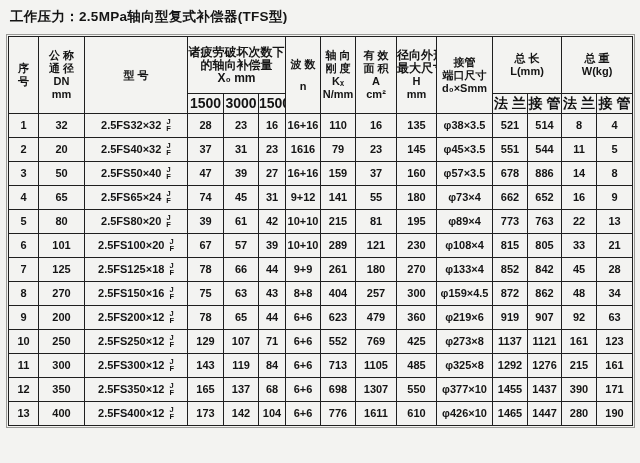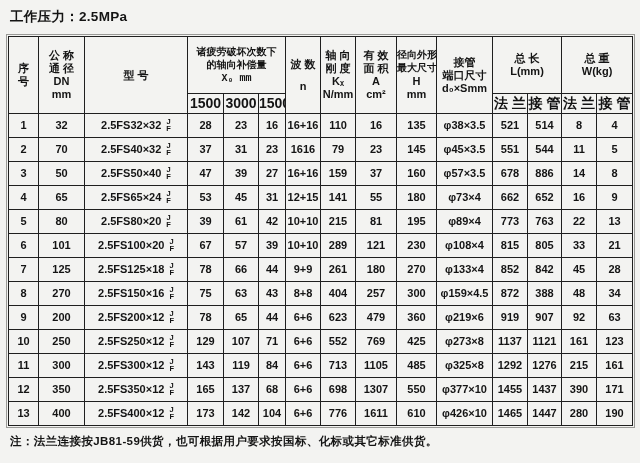--- a/index.html
+++ b/index.html
@@ -24,38 +24,39 @@
   .spec th, .spec td {
     border:1px solid #1f1f1f;
     text-align:center; vertical-align:middle;
     padding:0; font-weight:700; font-size:11px; line-height:13px;
     overflow:hidden; white-space:nowrap;
   }
   .spec thead tr.grouprow th { height:56px; }
   .spec thead tr.subrow th { height:19px; font-size:14px; }
   .spec tbody td { height:23px; font-size:11px; }
   .hline { display:block; line-height:13px; }
-  .small-h { font-size:10px;font-family:Liberation Mono, monospace; }
+  .small-h { font-size:12px; }
   .waves-sym { display:block; margin-top:9px; }
   .model-cell { white-space:nowrap; }
   .jf {
     display:inline-flex; flex-direction:column; align-items:center;
     font-size:7.5px; line-height:6.5px; margin-left:5px;
     vertical-align:middle; font-style:normal;
   }
   .jf i { font-style:normal; }
   .note { margin:8px 0 0 10px; font-size:11.5px; letter-spacing:0.4px; }
 </style>
 </head>
 <body>
 
 <div class="page">
 
   <div class="topbar">
     <span>工作压力：2.5MPa</span>
+    <span>轴向型复式补偿器(TFS型)</span>
   </div>
 
   <table class="spec">
     <colgroup>
       <col style="width:30px">
         <col style="width:46px">
         <col style="width:103px">
       <col style="width:36px">
         <col style="width:35px">
         <col style="width:27px">
@@ -151,21 +152,21 @@
           <td>16</td>
           <td>135</td>
           <td>φ38×3.5</td>
           <td>521</td>
           <td>514</td>
           <td>8</td>
           <td>4</td>
         </tr>
         <tr>
           <td>2</td>
-          <td>70</td>
+          <td>20</td>
           <td class="model-cell"><span>2.5FS40×32</span><span class="jf">
               <i>J</i>
               <i>F</i>
             </span></td>
           <td>37</td>
           <td>31</td>
           <td>23</td>
           <td>1616</td>
           <td>79</td>
           <td>23</td>
@@ -196,24 +197,24 @@
           <td>14</td>
           <td>8</td>
         </tr>
         <tr>
           <td>4</td>
           <td>65</td>
           <td class="model-cell"><span>2.5FS65×24</span><span class="jf">
               <i>J</i>
               <i>F</i>
             </span></td>
-          <td>53</td>
+          <td>74</td>
           <td>45</td>
           <td>31</td>
-          <td>12+15</td>
+          <td>9+12</td>
           <td>141</td>
           <td>55</td>
           <td>180</td>
           <td>φ73×4</td>
           <td>662</td>
           <td>652</td>
           <td>16</td>
           <td>9</td>
         </tr>
         <tr>
@@ -285,21 +286,21 @@
             </span></td>
           <td>75</td>
           <td>63</td>
           <td>43</td>
           <td>8+8</td>
           <td>404</td>
           <td>257</td>
           <td>300</td>
           <td>φ159×4.5</td>
           <td>872</td>
-          <td>388</td>
+          <td>862</td>
           <td>48</td>
           <td>34</td>
         </tr>
         <tr>
           <td>9</td>
           <td>200</td>
           <td class="model-cell"><span>2.5FS200×12</span><span class="jf">
               <i>J</i>
               <i>F</i>
             </span></td>
@@ -392,15 +393,14 @@
           <td>610</td>
           <td>φ426×10</td>
           <td>1465</td>
           <td>1447</td>
           <td>280</td>
           <td>190</td>
         </tr>
       </tbody>
   </table>
 
-  <div class="note">注：法兰连接按JB81-59供货，也可根据用户要求按国标、化标或其它标准供货。</div>
 
 </div>
 
 </body></html>

